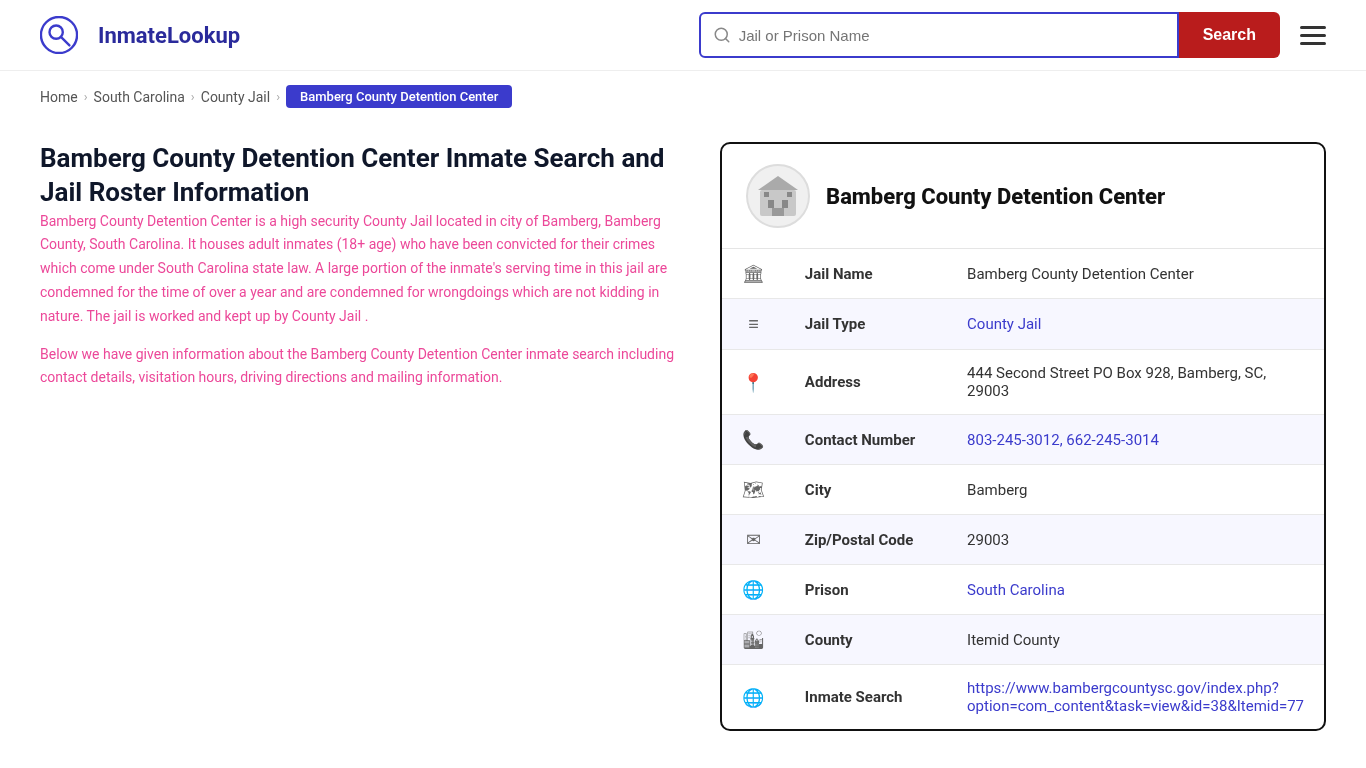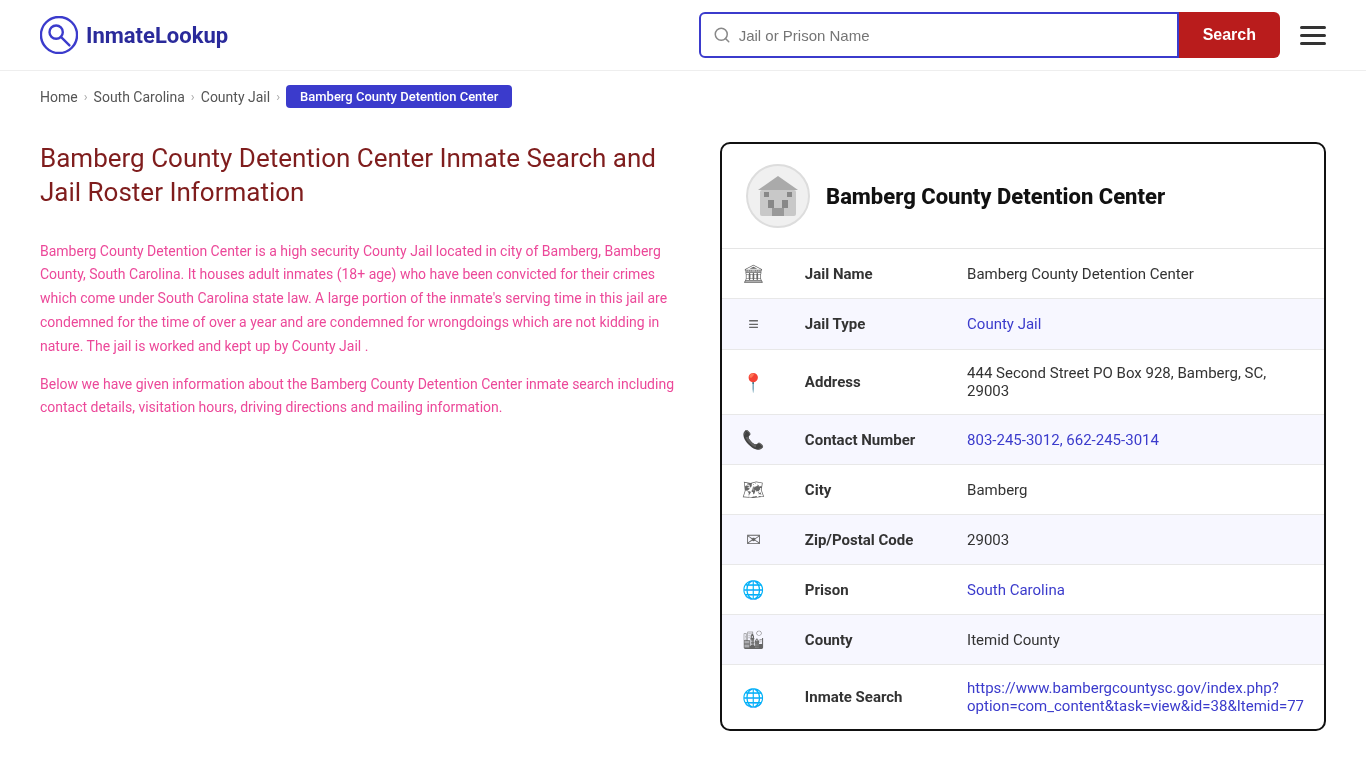--- a/index.html
+++ b/index.html
@@ -13,21 +13,21 @@
       padding: 12px 40px;
       border-bottom: 1px solid #eee;
       position: sticky;
       top: 0;
       background: #fff;
       z-index: 100;
     }
     .logo-area {
       display: flex;
       align-items: center;
-      gap: 8px;
+      gap: 20px;
       text-decoration: none;
     }
     .logo-icon {
       width: 38px;
       height: 38px;
     }
     .logo-text {
       font-size: 22px;
       font-weight: 700;
       color: #2a2a9b;
@@ -120,24 +120,24 @@
       flex: 0 0 640px;
       max-width: 640px;
     }
     .right-col {
       flex: 1;
       min-width: 0;
     }
 
     .page-title {
       font-size: 26px;
-      font-weight: 400;
-      color: #7f1d1d;
+      font-weight: 700;
+      color: #0f172a;
       line-height: 1.3;
-      margin-bottom: 30px;
+      margin-bottom: 0;
     }
     .page-desc {
       font-size: 14px;
       color: #ec4899;
       line-height: 1.7;
       margin-bottom: 14px;
     }
 
     
     .info-card {

